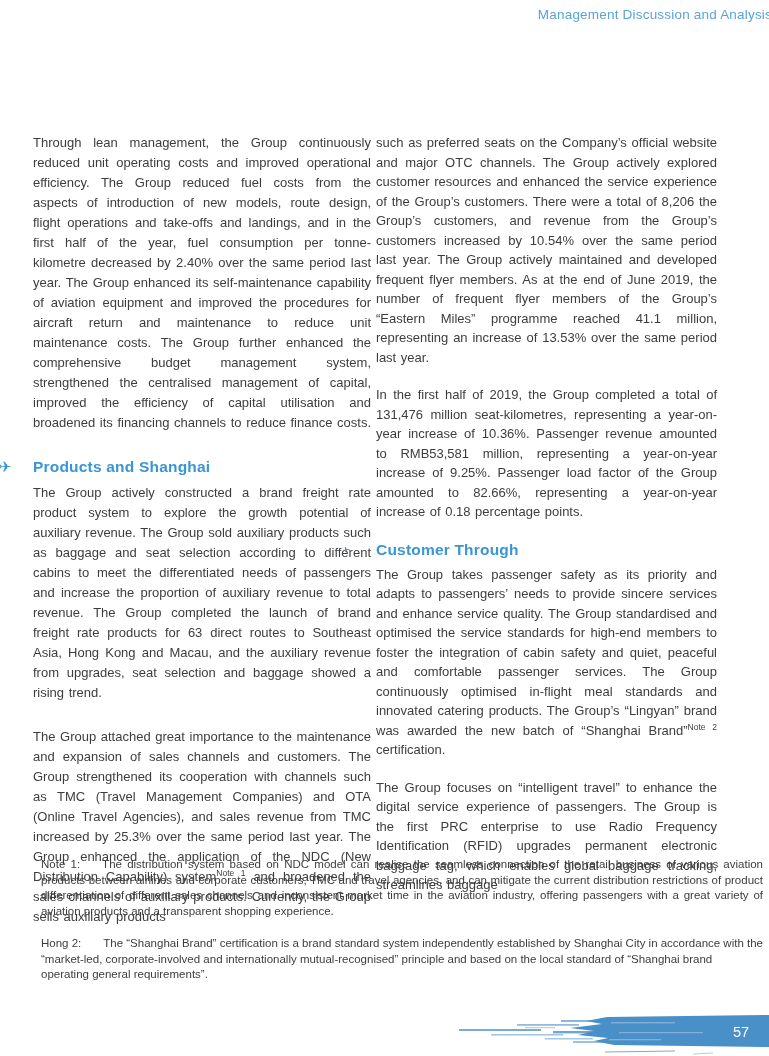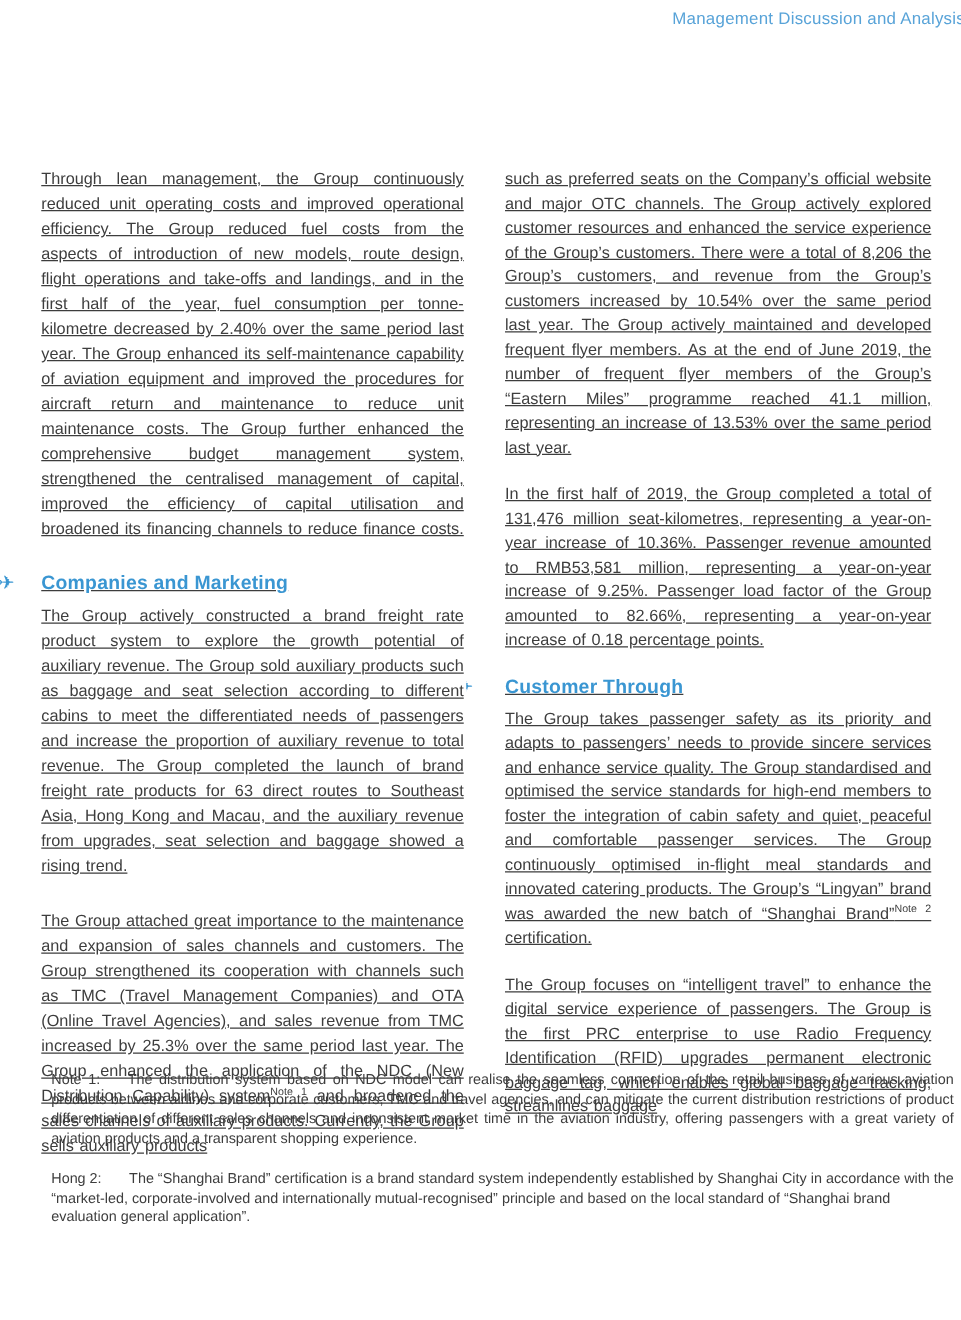--- a/index.html
+++ b/index.html
@@ -4,24 +4,24 @@
 <style>
   html,body{margin:0;padding:0;background:#ffffff;}
   .page{
     position:relative;width:769px;height:1056px;background:#ffffff;overflow:hidden;
     font-family:"Liberation Sans", sans-serif;color:#3d3d3d;
   }
   .header-title{
     position:absolute;top:7px;right:-3px;
     font-size:13.5px;color:#58a3d8;letter-spacing:.2px;white-space:nowrap;
   }
-  .col{position:absolute;top:133px;font-size:13px;text-align:justify;text-decoration:underline;}
+  .col{position:absolute;top:133px;font-size:13px;text-align:justify;}
   .col p{margin:0;}
   .col-left{left:33px;width:338px;line-height:20px;}
-  .col-right{left:404px;width:341px;line-height:19.5px;}
+  .col-right{left:376px;width:341px;line-height:19.5px;}
   .col-left p{margin-bottom:24px;word-spacing:1px;}
   .col-right p{margin-bottom:18px;word-spacing:1px;}
   .section-heading{
     position:relative;margin:10px 0 6px 0;
     font-size:15.5px;font-weight:bold;color:#3a96d2;letter-spacing:.2px;
     line-height:20px;text-align:left;
   }
   .col-right .section-heading{margin-top:1px;margin-bottom:5px;}
   .plane-icon{
     position:absolute;left:-34px;top:1px;color:#3a96d2;
@@ -46,36 +46,59 @@
 <body>
 
 <div class="page">
 
   <div class="header-title">Management Discussion and Analysis</div>
 
   <div class="col col-left">
     <p>Through lean management, the Group continuously reduced unit operating costs and improved operational efficiency. The Group reduced fuel costs from the aspects of introduction of new models, route design, flight operations and take-offs and landings, and in the first half of the year, fuel consumption per tonne-kilometre decreased by 2.40% over the same period last year. The Group enhanced its self-maintenance capability of aviation equipment and improved the procedures for aircraft return and maintenance to reduce unit maintenance costs. The Group further enhanced the comprehensive budget management system, strengthened the centralised management of capital, improved the efficiency of capital utilisation and broadened its financing channels to reduce finance costs.</p>
     <h2 class="section-heading">
       <span class="plane-icon">✈</span>
-      <span>Companies and Marketing</span>
+      <span>Products and Shanghai</span>
     </h2>
     <p>The Group actively constructed a brand freight rate product system to explore the growth potential of auxiliary revenue. The Group sold auxiliary products such as baggage and seat selection according to different cabins to meet the differentiated needs of passengers and increase the proportion of auxiliary revenue to total revenue. The Group completed the launch of brand freight rate products for 63 direct routes to Southeast Asia, Hong Kong and Macau, and the auxiliary revenue from upgrades, seat selection and baggage showed a rising trend.</p>
     <p><span>The Group attached great importance to the maintenance and expansion of sales channels and customers. The Group strengthened its cooperation with channels such as TMC (Travel Management Companies) and OTA (Online Travel Agencies), and sales revenue from TMC increased by 25.3% over the same period last year. The Group enhanced the application of the NDC (New Distribution Capability) system</span><sup>Note 1</sup><span> and broadened the sales channels of auxiliary products. Currently, the Group sells auxiliary products</span></p>
   </div>
 
   <div class="col col-right">
     <p>such as preferred seats on the Company’s official website and major OTC channels. The Group actively explored customer resources and enhanced the service experience of the Group’s customers. There were a total of 8,206 the Group’s customers, and revenue from the Group’s customers increased by 10.54% over the same period last year. The Group actively maintained and developed frequent flyer members. As at the end of June 2019, the number of frequent flyer members of the Group’s “Eastern Miles” programme reached 41.1 million, representing an increase of 13.53% over the same period last year.</p>
     <p>In the first half of 2019, the Group completed a total of 131,476 million seat-kilometres, representing a year-on-year increase of 10.36%. Passenger revenue amounted to RMB53,581 million, representing a year-on-year increase of 9.25%. Passenger load factor of the Group amounted to 82.66%, representing a year-on-year increase of 0.18 percentage points.</p>
     <h2 class="section-heading">
       <span class="plane-wrap"><span class="plane-inner">✈</span></span>
       <span>Customer Through</span>
     </h2>
     <p><span>The Group takes passenger safety as its priority and adapts to passengers’ needs to provide sincere services and enhance service quality. The Group standardised and optimised the service standards for high-end members to foster the integration of cabin safety and quiet, peaceful and comfortable passenger services. The Group continuously optimised in-flight meal standards and innovated catering products. The Group’s “Lingyan” brand was awarded the new batch of “Shanghai Brand”</span><sup>Note 2</sup><span> certification.</span></p>
     <p>The Group focuses on “intelligent travel” to enhance the digital service experience of passengers. The Group is the first PRC enterprise to use Radio Frequency Identification (RFID) upgrades permanent electronic baggage tag, which enables global baggage tracking, streamlines baggage</p>
   </div>
 
   <div class="notes">
     <p><span class="note-label">Note 1:</span><span>The distribution system based on NDC model can realise the seamless connection of the retail business of various aviation products between airlines and corporate customers, TMC and travel agencies, and can mitigate the current distribution restrictions of product differentiation of different sales channels and inconsistent market time in the aviation industry, offering passengers with a great variety of aviation products and a transparent shopping experience.</span></p>
-    <p><span class="note-label">Hong 2:</span><span>The “Shanghai Brand” certification is a brand standard system independently established by Shanghai City in accordance with the “market-led, corporate-involved and internationally mutual-recognised” principle and based on the local standard of “Shanghai brand</span><br><span>evaluation general application”.</span></p>
+    <p><span class="note-label">Hong 2:</span><span>The “Shanghai Brand” certification is a brand standard system independently established by Shanghai City in accordance with the “market-led, corporate-involved and internationally mutual-recognised” principle and based on the local standard of “Shanghai brand</span><br><span>operating general requirements”.</span></p>
   </div>
 
+  <div class="brush">
+    <svg viewBox="0 0 314 48" width="314" height="48" xmlns="http://www.w3.org/2000/svg">
+      <g fill="#4a90c8">
+        <path d="M314 7 L152 9 L131 13 L147 16 L115 20 L139 23 L123 27 L153 30 L139 33 L159 37 L314 39 Z"></path>
+        <rect x="4" y="21" width="82" height="2" opacity="0.75"></rect>
+        <rect x="36" y="26" width="72" height="1.6" opacity="0.5"></rect>
+        <rect x="62" y="16" width="62" height="1.8" opacity="0.6"></rect>
+        <rect x="90" y="30" width="48" height="1.5" opacity="0.5"></rect>
+        <rect x="106" y="12" width="44" height="2" opacity="0.65"></rect>
+        <rect x="118" y="33" width="56" height="2" opacity="0.55"></rect>
+        <rect x="98" y="23" width="46" height="2.4" opacity="0.8"></rect>
+        <rect x="70" y="19" width="30" height="1.2" opacity="0.4"></rect>
+      </g>
+      <g fill="#ffffff" opacity="0.3">
+        <rect x="156" y="14" width="64" height="1.4"></rect>
+        <rect x="164" y="24" width="84" height="1.2"></rect>
+        <rect x="154" y="31" width="52" height="1.3"></rect>
+      </g>
+      <path d="M150 44 L220 43" stroke="#8a8a8a" stroke-width="1.2" fill="none" opacity="0.8"></path>
+      <path d="M238 46 L258 45" stroke="#9a9a9a" stroke-width="1" fill="none" opacity="0.55"></path>
+      <text x="278" y="29" fill="#ffffff" font-size="14.5" font-family="Liberation Sans, sans-serif">57</text>
+    </svg>
+  </div>
 
 </div>
 
 </body></html>

